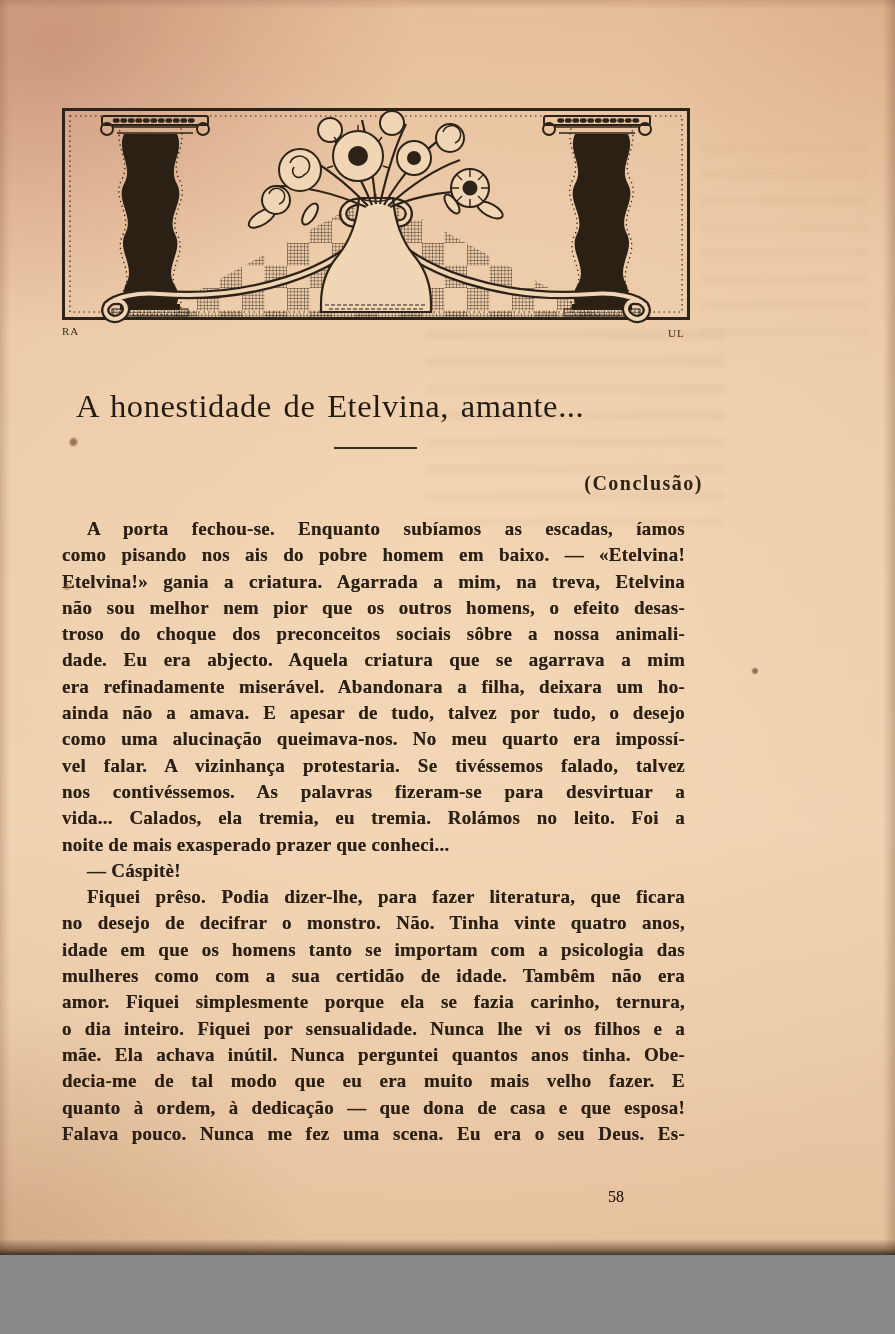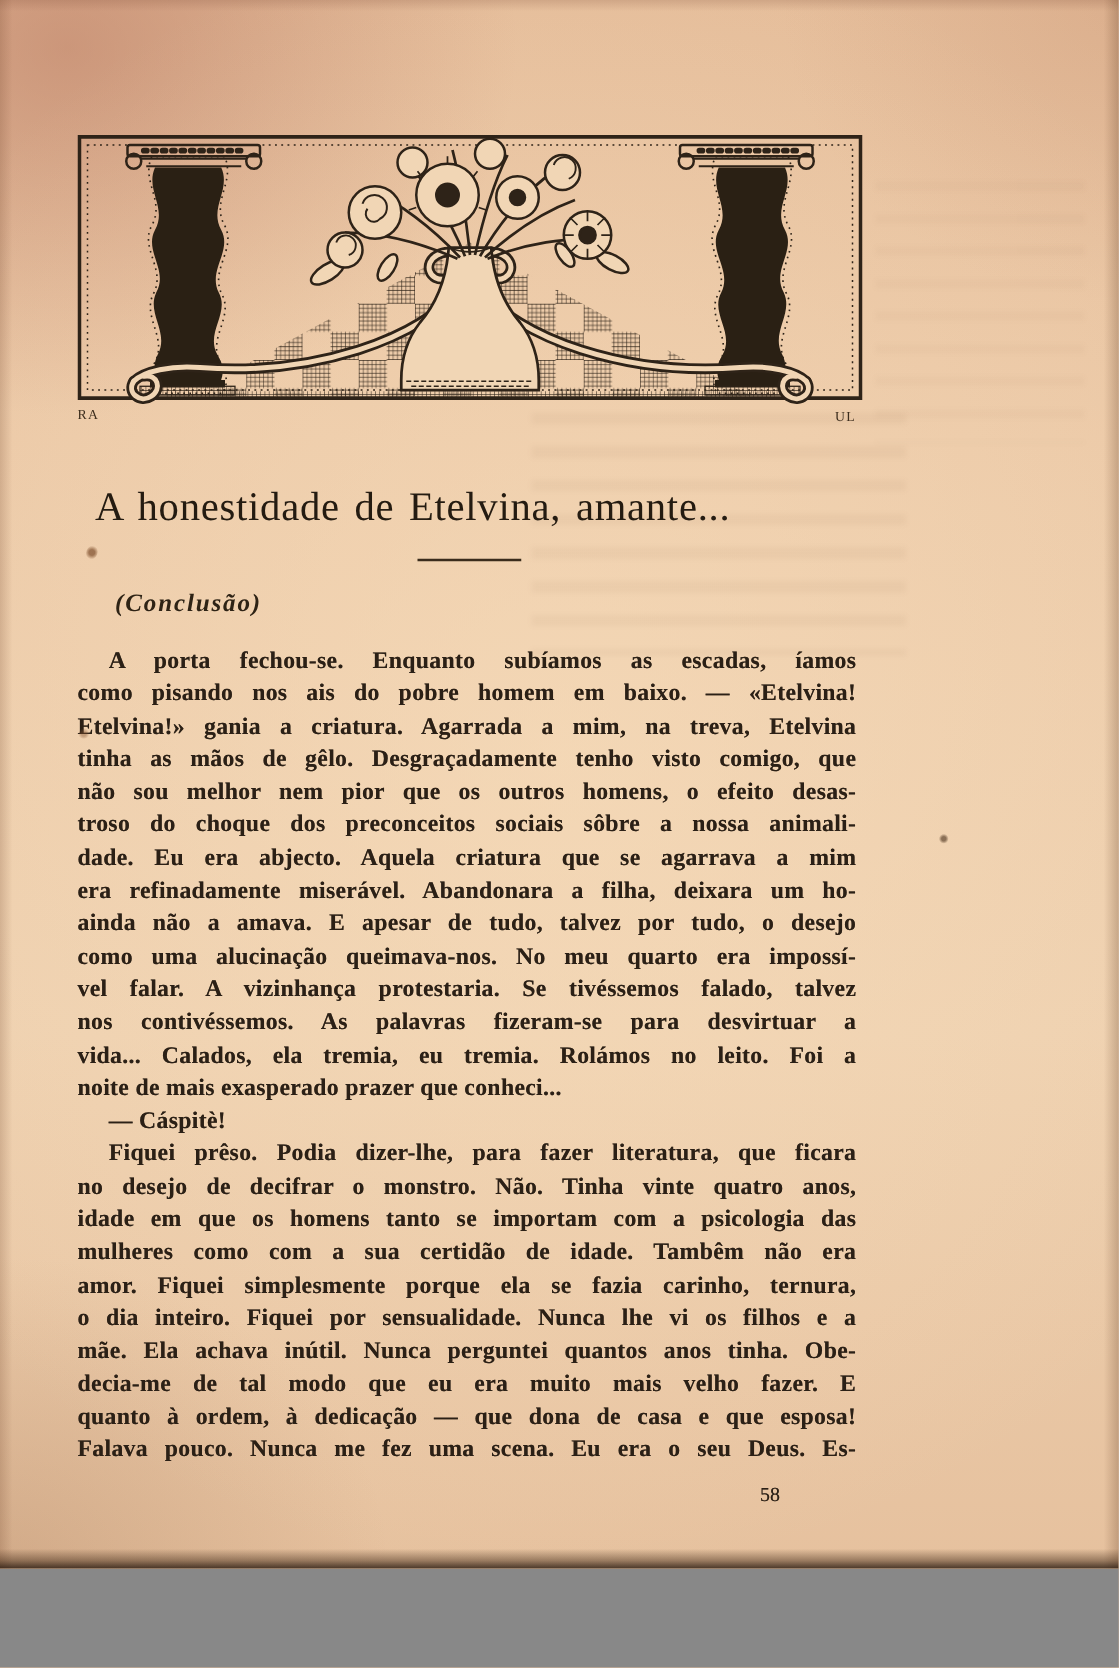--- a/index.html
+++ b/index.html
@@ -42,22 +42,22 @@
   .headpiece .sig { font-family:"Liberation Serif",serif; font-size:11px; fill:#3c2d1d; letter-spacing:1px; }
 
   .title {
     position:absolute; left:64px; top:376px; width:640px; margin:12px;
     font-size:32.5px; font-weight:normal; letter-spacing:.6px; word-spacing:3px;
     color:#241b11; white-space:nowrap;
   }
   .rule { position:absolute; left:334px; top:447px; width:83px; height:2px;
     background:#3a2c1c; }
   .subtitle {
-    position:absolute; left:76px; top:472px; width:623px; text-align:left;
-    font-style:italic; font-weight:bold; font-size:20px; letter-spacing:1.5px;
+    position:absolute; left:64px; top:472px; width:623px; text-align:right;
+    font-weight:bold; font-size:20px; letter-spacing:1.5px;
     color:#2e2315; transform:translateX(16px);
   }
   .bodytext { position:absolute; left:62px; top:516px; width:623px; }
   .line {
     font-size:19px; line-height:26.3px; height:26.3px;
     text-align:justify; text-align-last:justify;
     letter-spacing:.25px; color:#2b2016;
     text-shadow:0 0 .5px rgba(43,32,22,.6);
     font-weight:bold;
   }
@@ -167,21 +167,20 @@
 
   <h1 class="title">A honestidade de Etelvina, amante...</h1>
   <div class="rule"></div>
   <div class="subtitle">(Conclusão)</div>
 
   <div class="bodytext">
 
   <div class="line indent">A porta fechou-se. Enquanto subíamos as escadas, íamos</div>
       <div class="line">como pisando nos ais do pobre homem em baixo. — «Etelvina!</div>
       <div class="line">Etelvina!» gania a criatura. Agarrada a mim, na treva, Etelvina</div>
-      <div class="line">tinha as mãos de gêlo. Desgraçadamente tenho visto comigo, que</div>
       <div class="line">não sou melhor nem pior que os outros homens, o efeito desas-</div>
       <div class="line">troso do choque dos preconceitos sociais sôbre a nossa animali-</div>
       <div class="line">dade. Eu era abjecto. Aquela criatura que se agarrava a mim</div>
       <div class="line">era refinadamente miserável. Abandonara a filha, deixara um ho-</div>
       <div class="line">ainda não a amava. E apesar de tudo, talvez por tudo, o desejo</div>
       <div class="line">como uma alucinação queimava-nos. No meu quarto era impossí-</div>
       <div class="line">vel falar. A vizinhança protestaria. Se tivéssemos falado, talvez</div>
       <div class="line">nos contivéssemos. As palavras fizeram-se para desvirtuar a</div>
       <div class="line">vida... Calados, ela tremia, eu tremia. Rolámos no leito. Foi a</div>
       <div class="line para-end">noite de mais exasperado prazer que conheci...</div>

